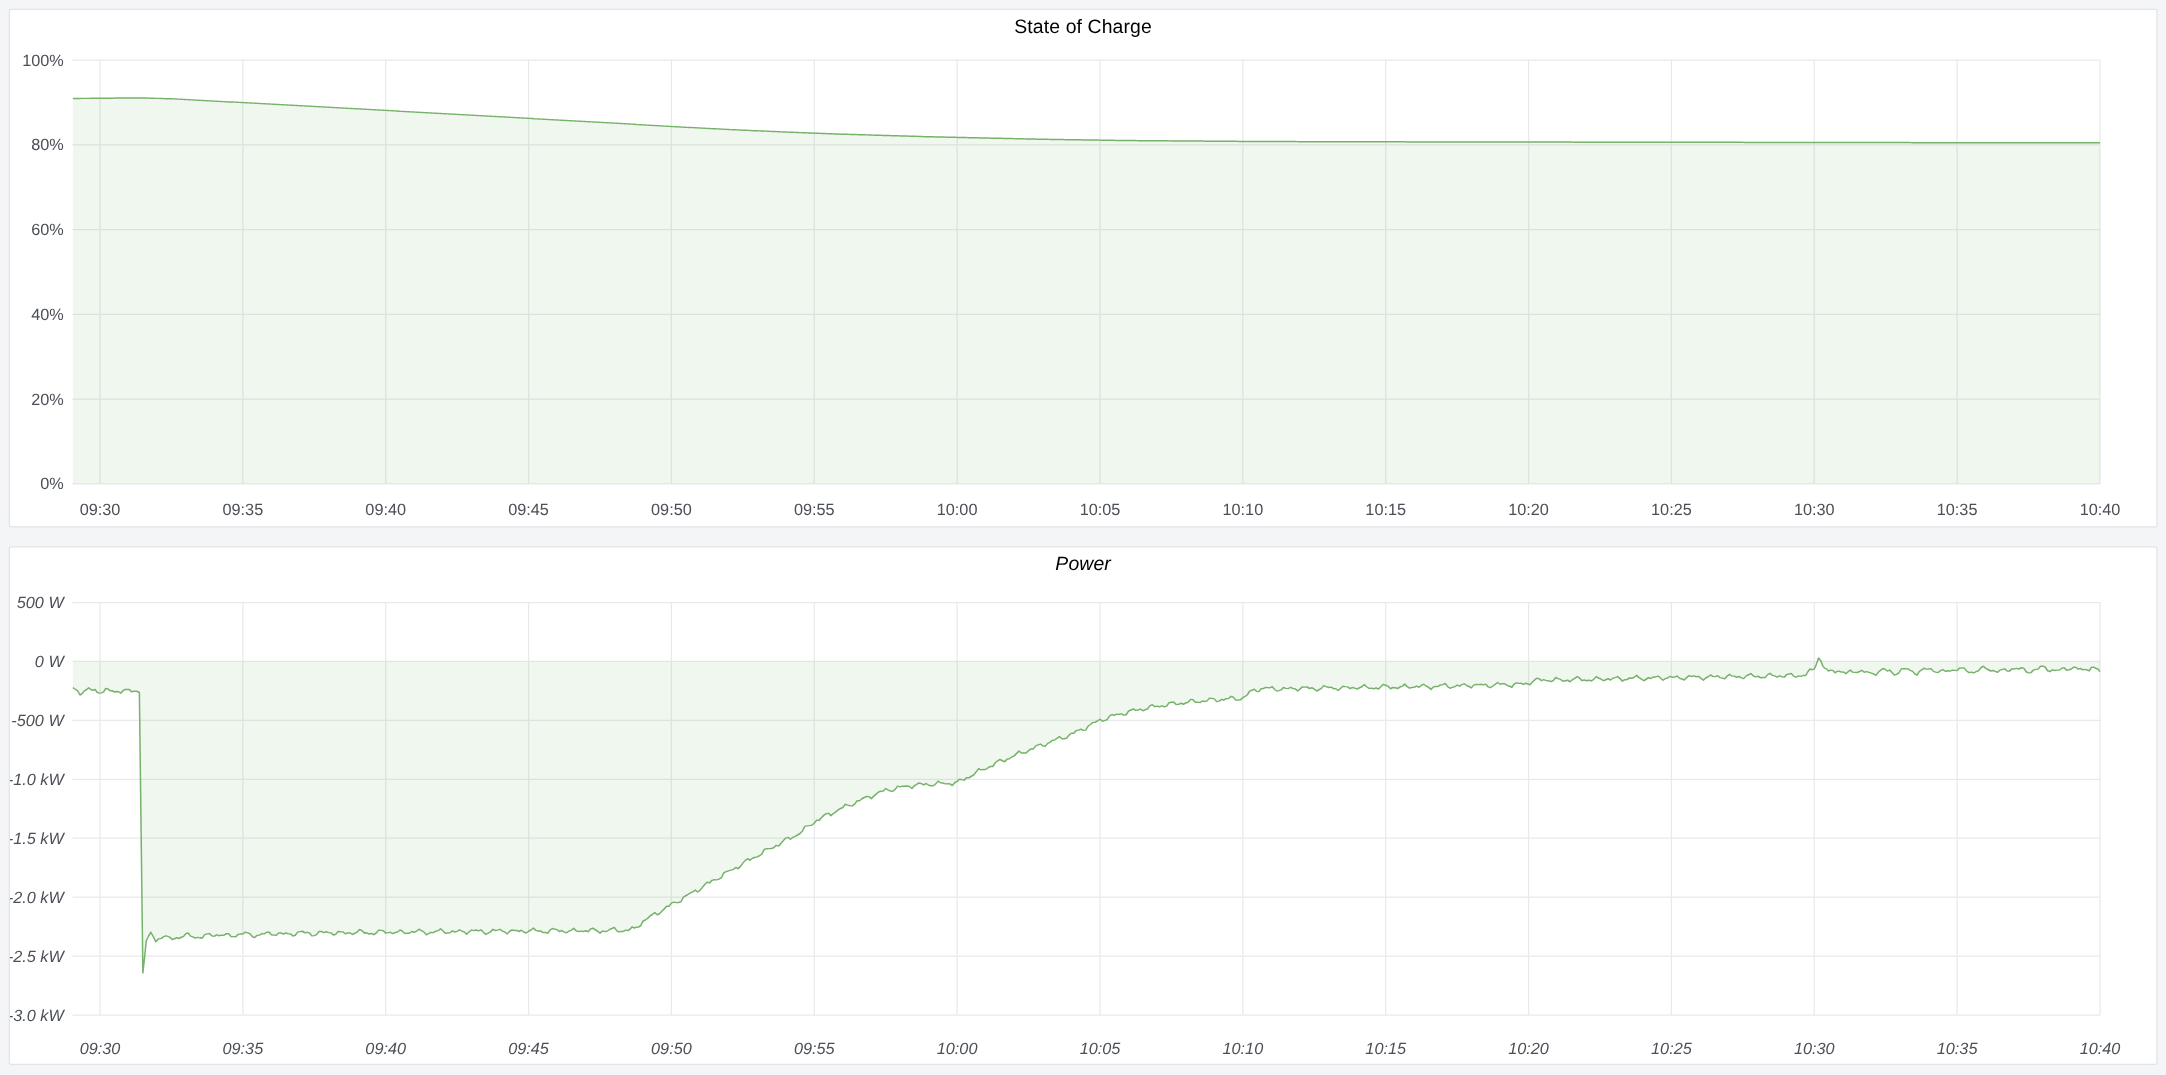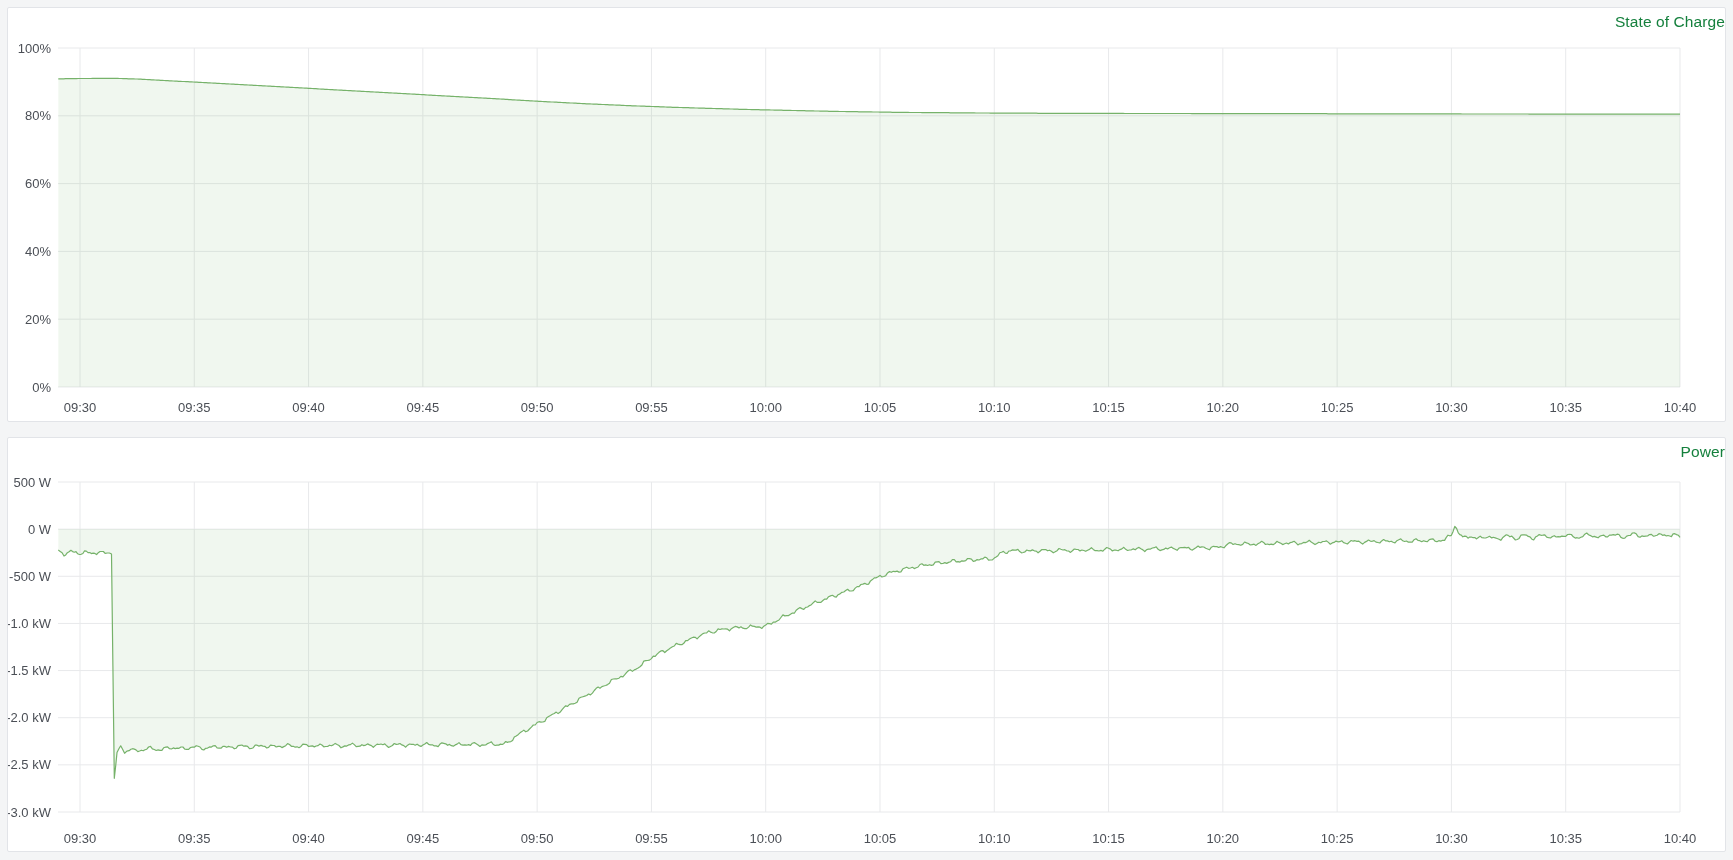--- a/index.html
+++ b/index.html
@@ -16,29 +16,29 @@
   }
   .panel {
     position: relative;
     box-sizing: border-box;
     width: 1719px;
     height: 415px;
     background: #ffffff;
     border: 1px solid #e2e4e8;
     border-radius: 2px;
   }
-  .panel + .panel { margin-top: 15px; }
+  .panel + .panel { margin-top: 15px; font-style: italic; }
   .panel-title {
     position: absolute;
     top: 0; left: 0; right: 0;
     padding-top: 5px;
-    text-align: right;
+    text-align: center;
     font-size: 15.5px;
     font-weight: 500;
-    color: #15803d;
+    color: #000000;
     letter-spacing: 0.1px;
     z-index: 2;
     cursor: pointer;
   }
   svg.chart {
     position: absolute;
     left: 0; top: 0;
     width: 1717px;
     height: 413px;
     display: block;

